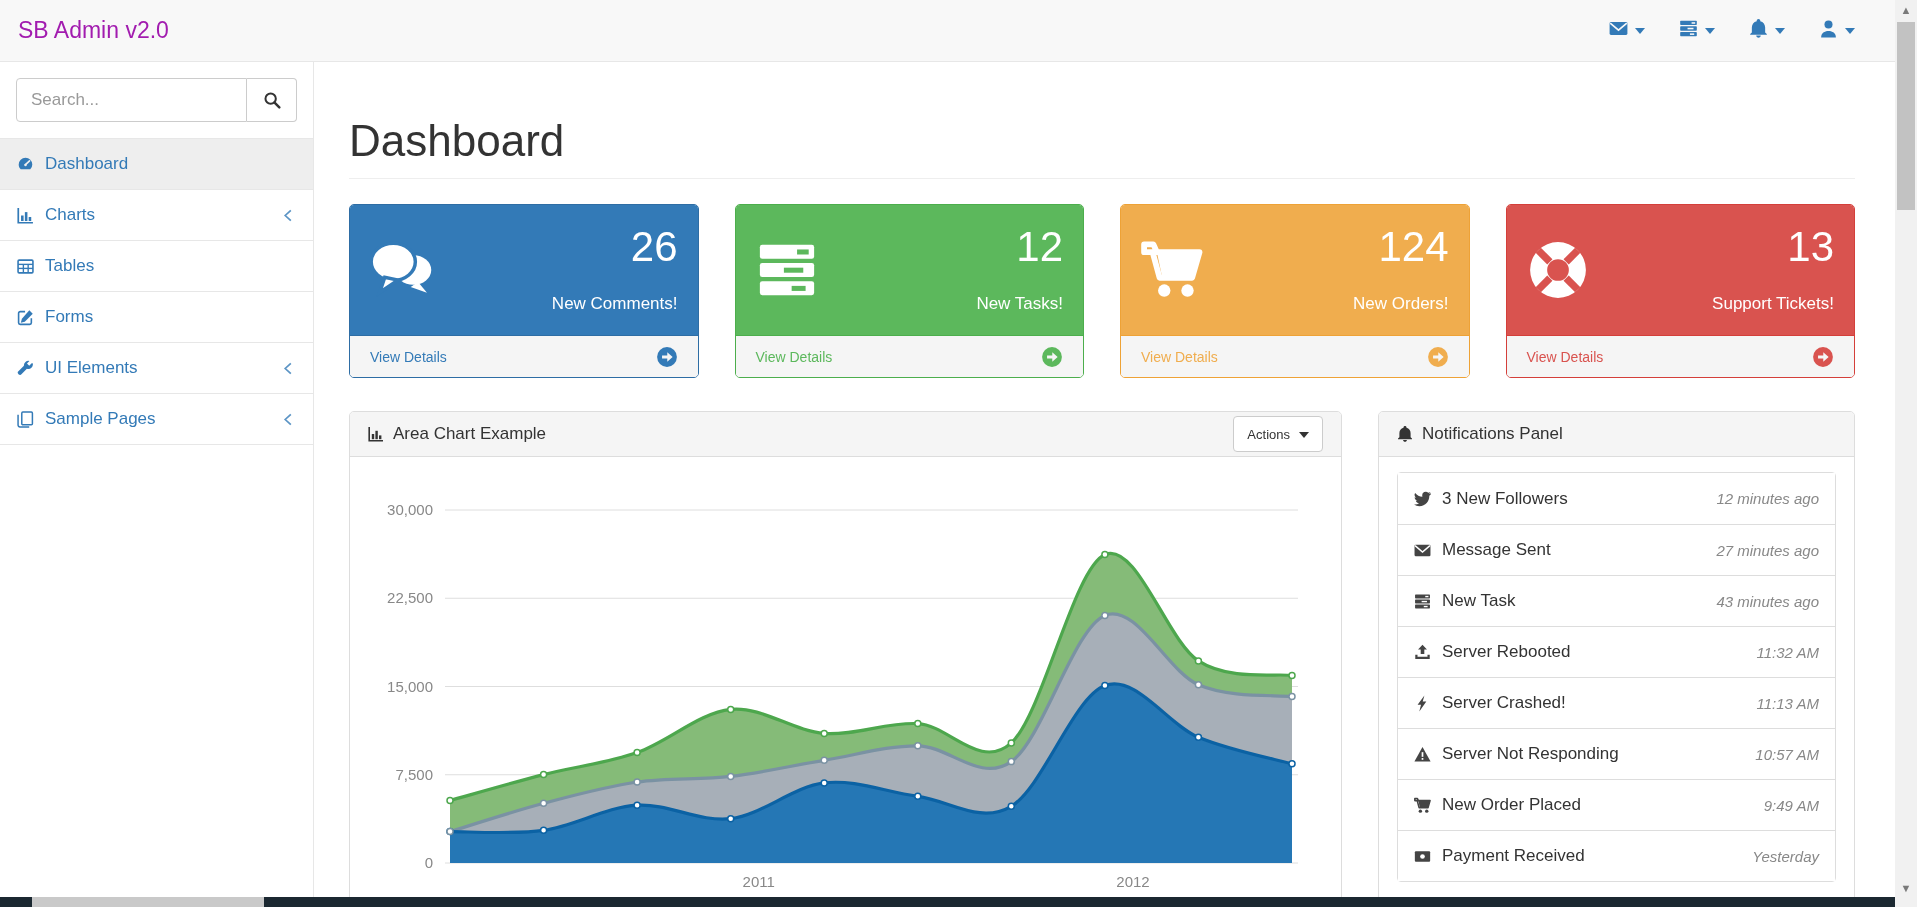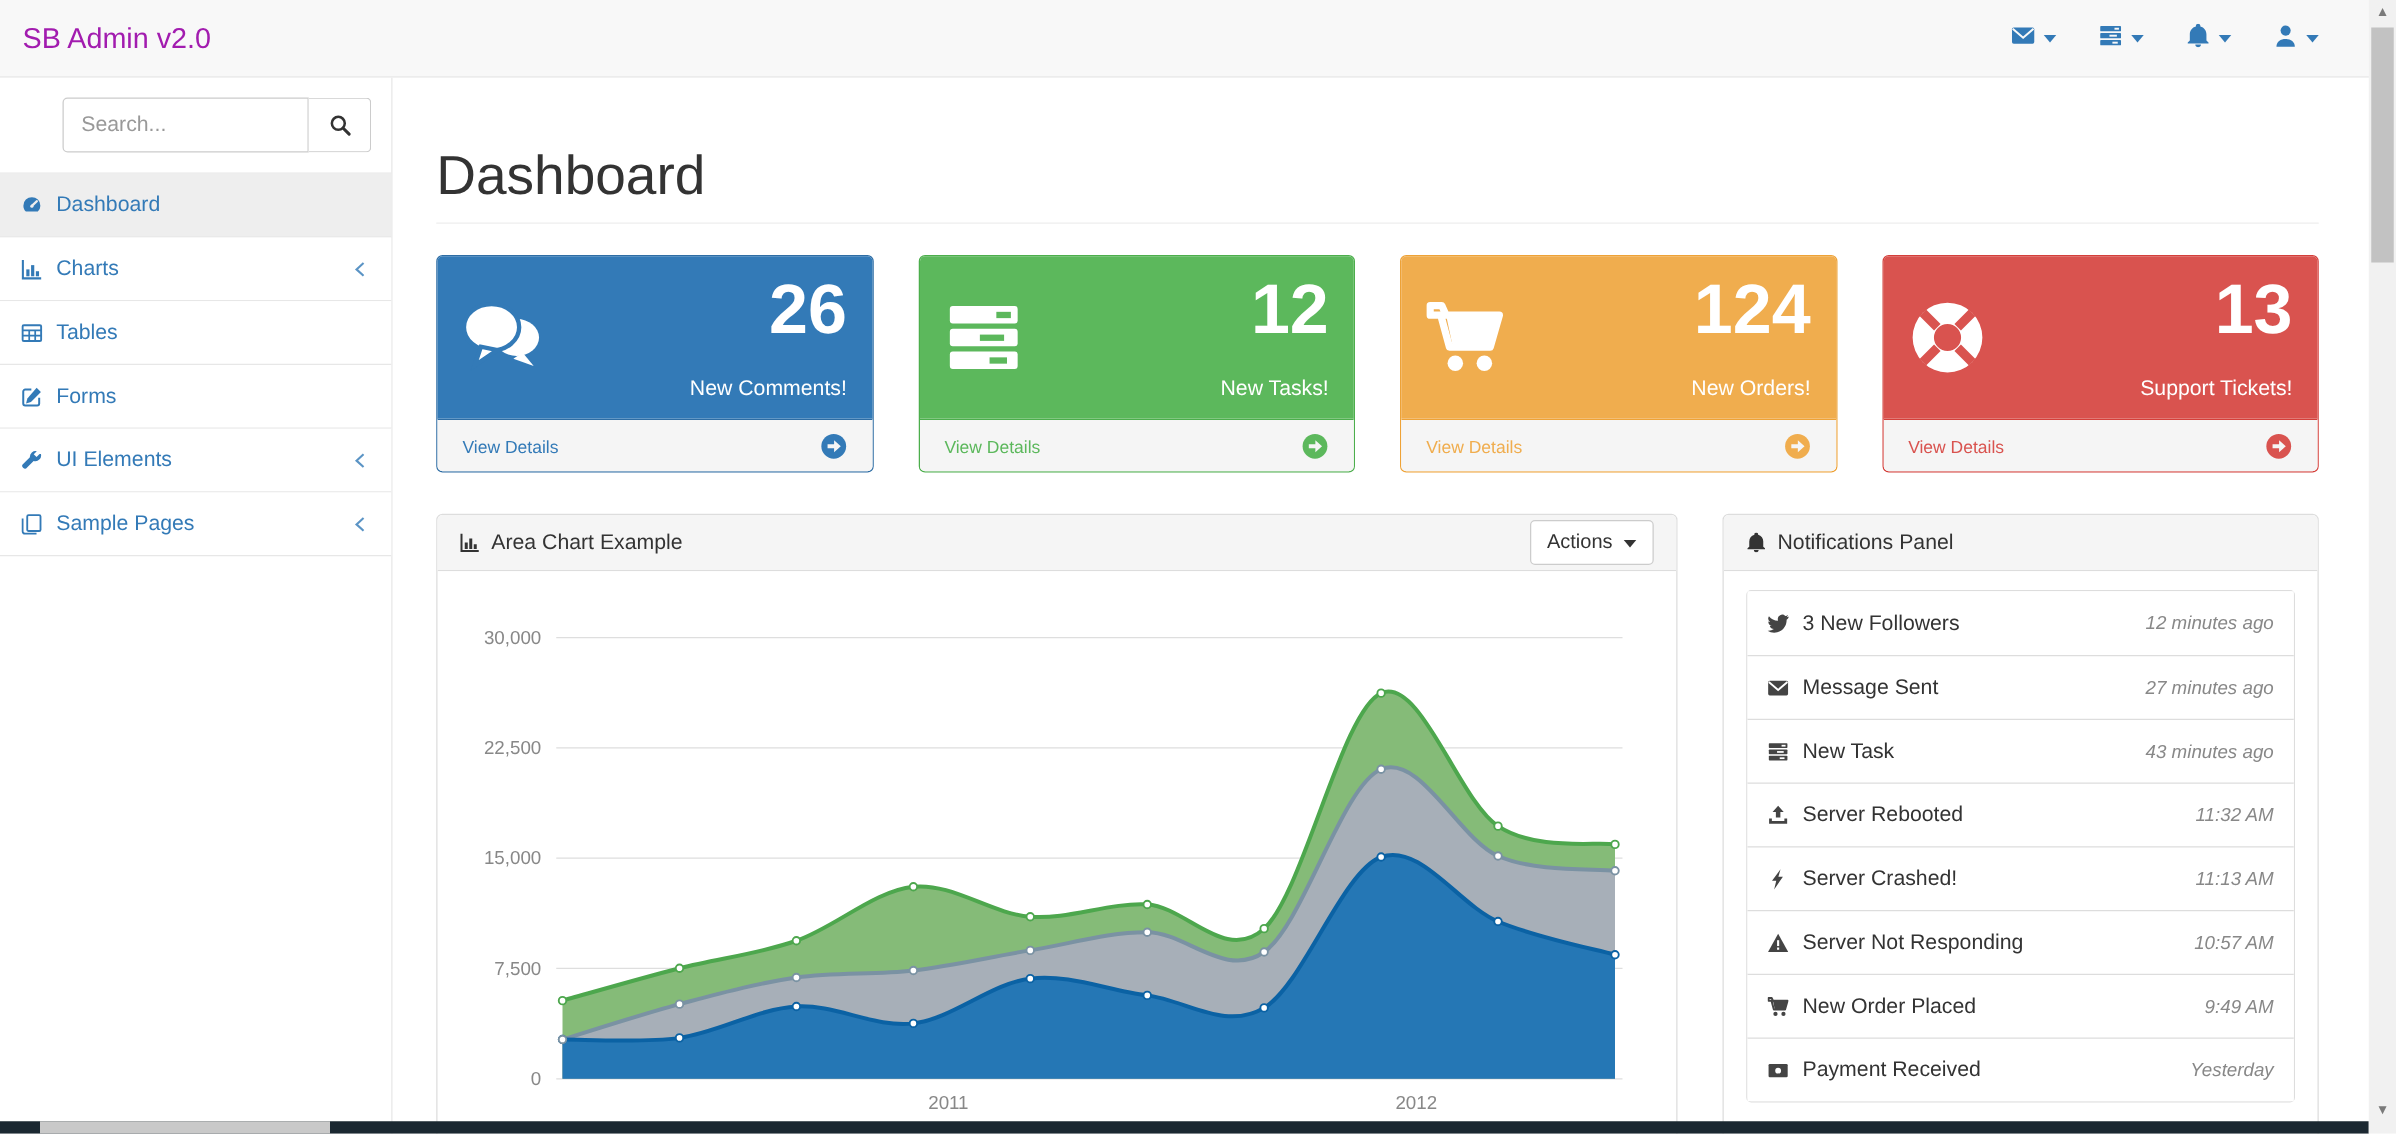--- a/index.html
+++ b/index.html
@@ -12,55 +12,55 @@
           border-bottom:1px solid #e7e7e7;z-index:5;}
   .brand{position:absolute;left:18px;top:0;line-height:60px;font-size:23px;color:#a21caf;text-decoration:none;}
   .nav-right{position:absolute;right:45px;top:0;height:61px;display:flex;list-style:none;}
   .nav-right li{display:flex;align-items:center;gap:7px;padding:0 17px;color:#337ab7;cursor:pointer;}
   .caret{display:inline-block;width:0;height:0;border:5px solid transparent;border-top:6px solid currentColor;transform:translateY(3px);}
 
   
   .sidebar{position:absolute;top:62px;left:0;width:314px;bottom:0;background:#fff;border-right:1px solid #e7e7e7;}
   .search{display:flex;margin:16px;height:44px;}
   .search input{flex:1;min-width:0;border:1px solid #ccc;border-radius:4px 0 0 4px;padding:0 14px;
-                font-size:17px;color:#555;outline:none;font-family:inherit;background:#fff;margin-left:34px;}
+                font-size:17px;color:#555;outline:none;font-family:inherit;background:#fff;}
   .search input::placeholder{color:#999;}
   .search button{width:50px;background:#fff;border:1px solid #ccc;border-left:none;border-radius:0 4px 4px 0;
                  color:#333;cursor:pointer;display:flex;align-items:center;justify-content:center;}
   .side-menu{list-style:none;margin-top:15px;border-top:1px solid #e7e7e7;}
   .side-menu li{height:51px;display:flex;align-items:center;gap:11px;padding:0 17px;color:#337ab7;
                 font-size:17px;border-bottom:1px solid #e7e7e7;cursor:pointer;background:#fff;}
   .side-menu li.active{background:#eee;}
   .side-menu .chev{margin-left:auto;color:#337ab7;opacity:.8;display:flex;}
 
   
   .content{position:absolute;left:314px;top:62px;right:22px;bottom:0;padding:54px 40px 0 35px;overflow:hidden;}
   h1.page-title{font-size:44px;font-weight:500;color:#333;padding-bottom:12px;border-bottom:1px solid #eee;margin-bottom:25px;}
 
   
   .cards{display:flex;gap:36px;margin-bottom:33px;}
   .card{flex:1;border:1px solid var(--bc);border-radius:5px;background:#fff;}
   .card-head{background:var(--c);color:#fff;display:flex;align-items:center;padding:18px 20px;height:130px;border-radius:4px 4px 0 0;}
   .card-nums{margin-left:auto;text-align:right;}
-  .card-value{font-size:56px;line-height:1;font-weight:bold;}
+  .card-value{font-size:42px;line-height:1;}
   .card-label{font-size:17px;margin-top:26px;}
   .card-foot{display:flex;align-items:center;justify-content:space-between;background:#f5f5f5;
              padding:0 20px;height:42px;color:var(--c);font-size:14px;border-radius:0 0 4px 4px;
              cursor:pointer;text-decoration:none;border-top:1px solid var(--bc);}
   .card-foot .fic{display:flex;}
 
   
   .row2{display:flex;gap:36px;}
   .panel{border:1px solid #ddd;border-radius:5px;background:#fff;}
   .panel-head{background:#f5f5f5;border-bottom:1px solid #ddd;min-height:45px;display:flex;align-items:center;
               gap:9px;padding:4px 18px;font-size:17px;color:#333;border-radius:4px 4px 0 0;}
   .chart-panel{width:993px;height:620px;}
   .notif-panel{width:478px;height:620px;}
   .btn-actions{margin-left:auto;background:#fff;border:1px solid #ccc;border-radius:4px;height:36px;
-               padding:0 13px;font-size:16px;color:#333;display:flex;align-items:center;gap:9px;
+               padding:0 13px;font-size:13px;color:#333;display:flex;align-items:center;gap:9px;
                cursor:pointer;font-family:inherit;}
   .panel-body{padding:15px 18px;}
   .panel-body svg{display:block;}
 
   
   .list-group{list-style:none;border:1px solid #ddd;border-radius:4px;}
   .list-group li{height:51px;display:flex;align-items:center;padding:0 16px;border-top:1px solid #ddd;
                  font-size:17px;color:#333;cursor:pointer;background:#fff;}
   .list-group li:first-child{border-top:none;}
   .nic{width:28px;color:#444;display:flex;}

